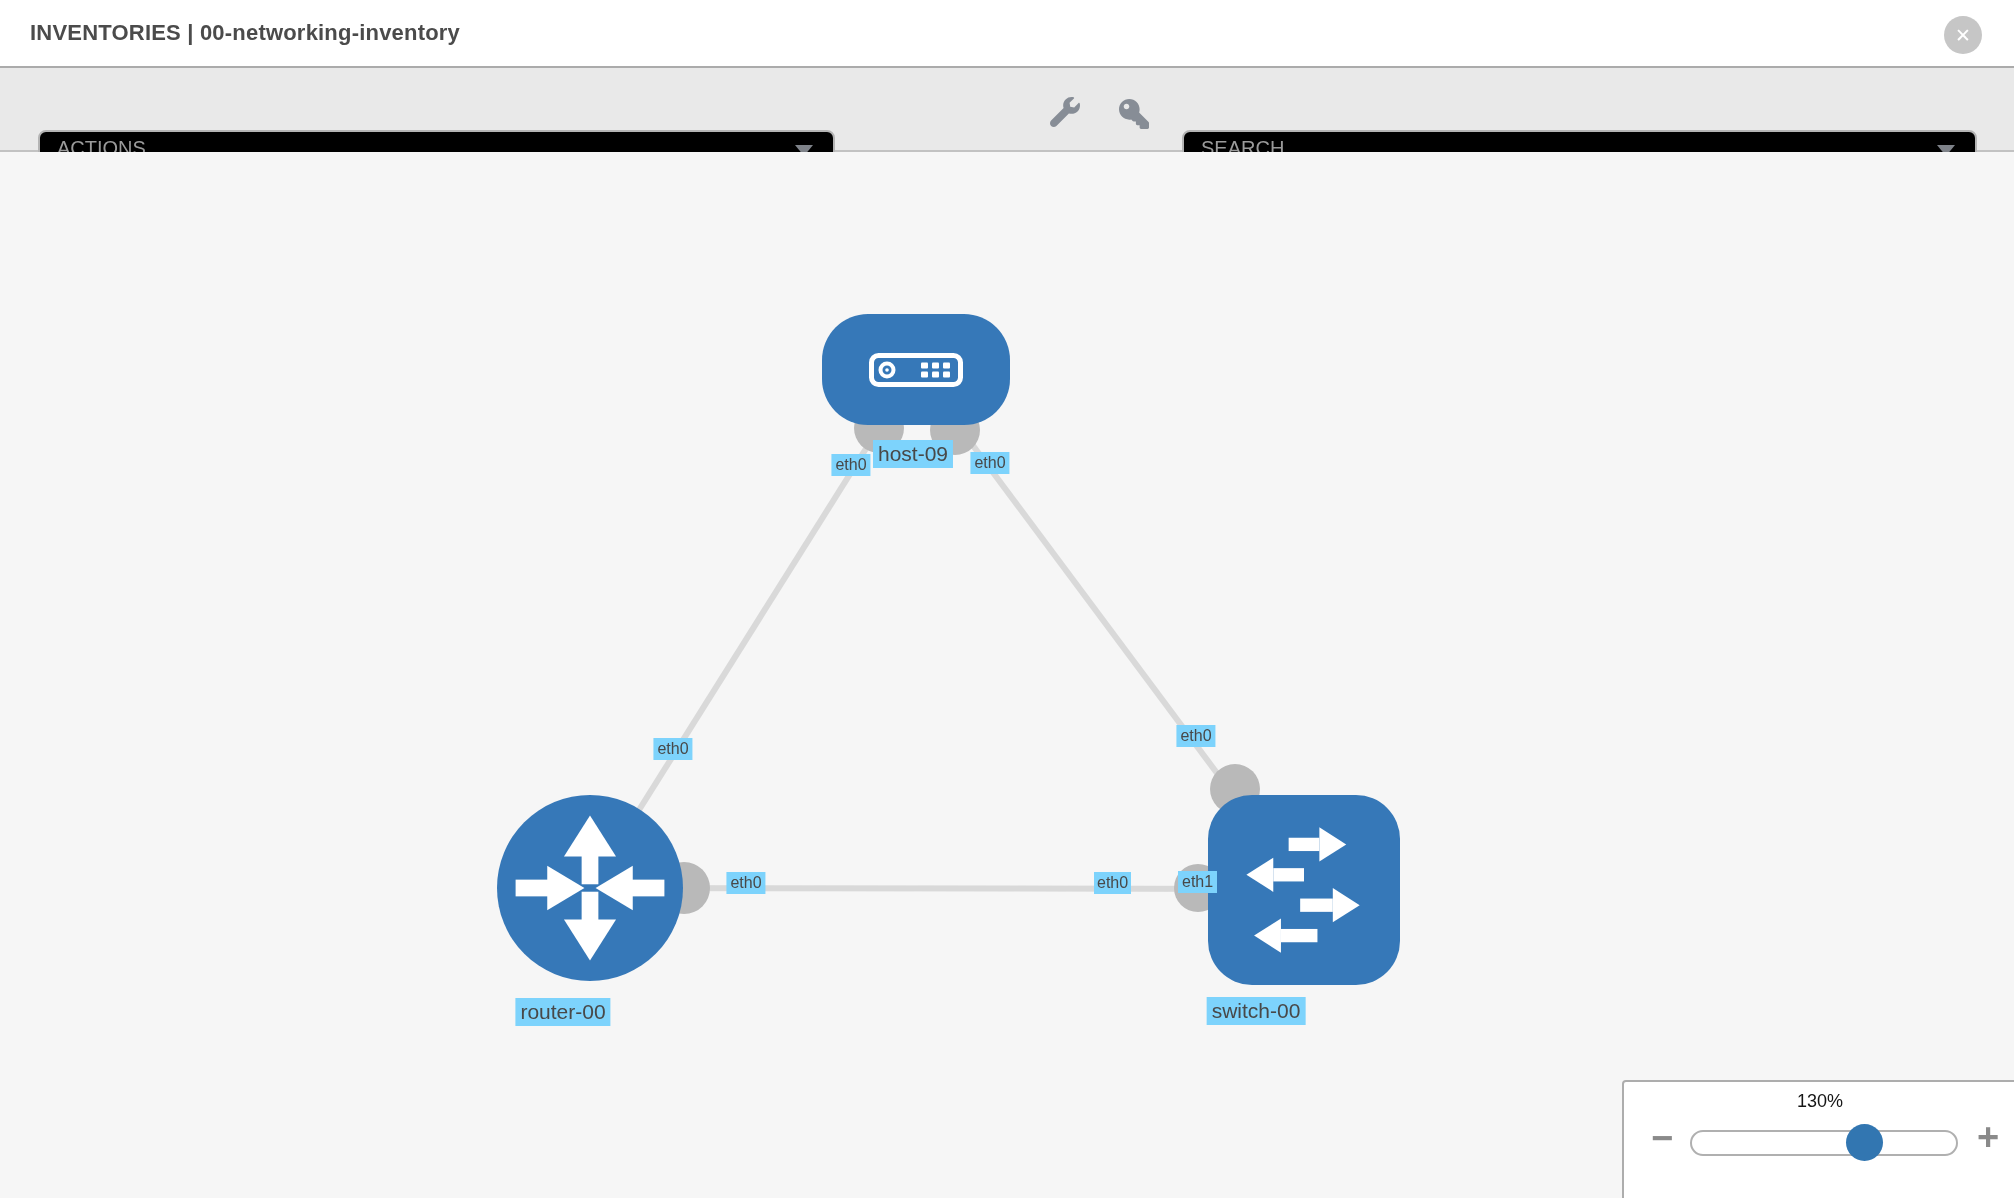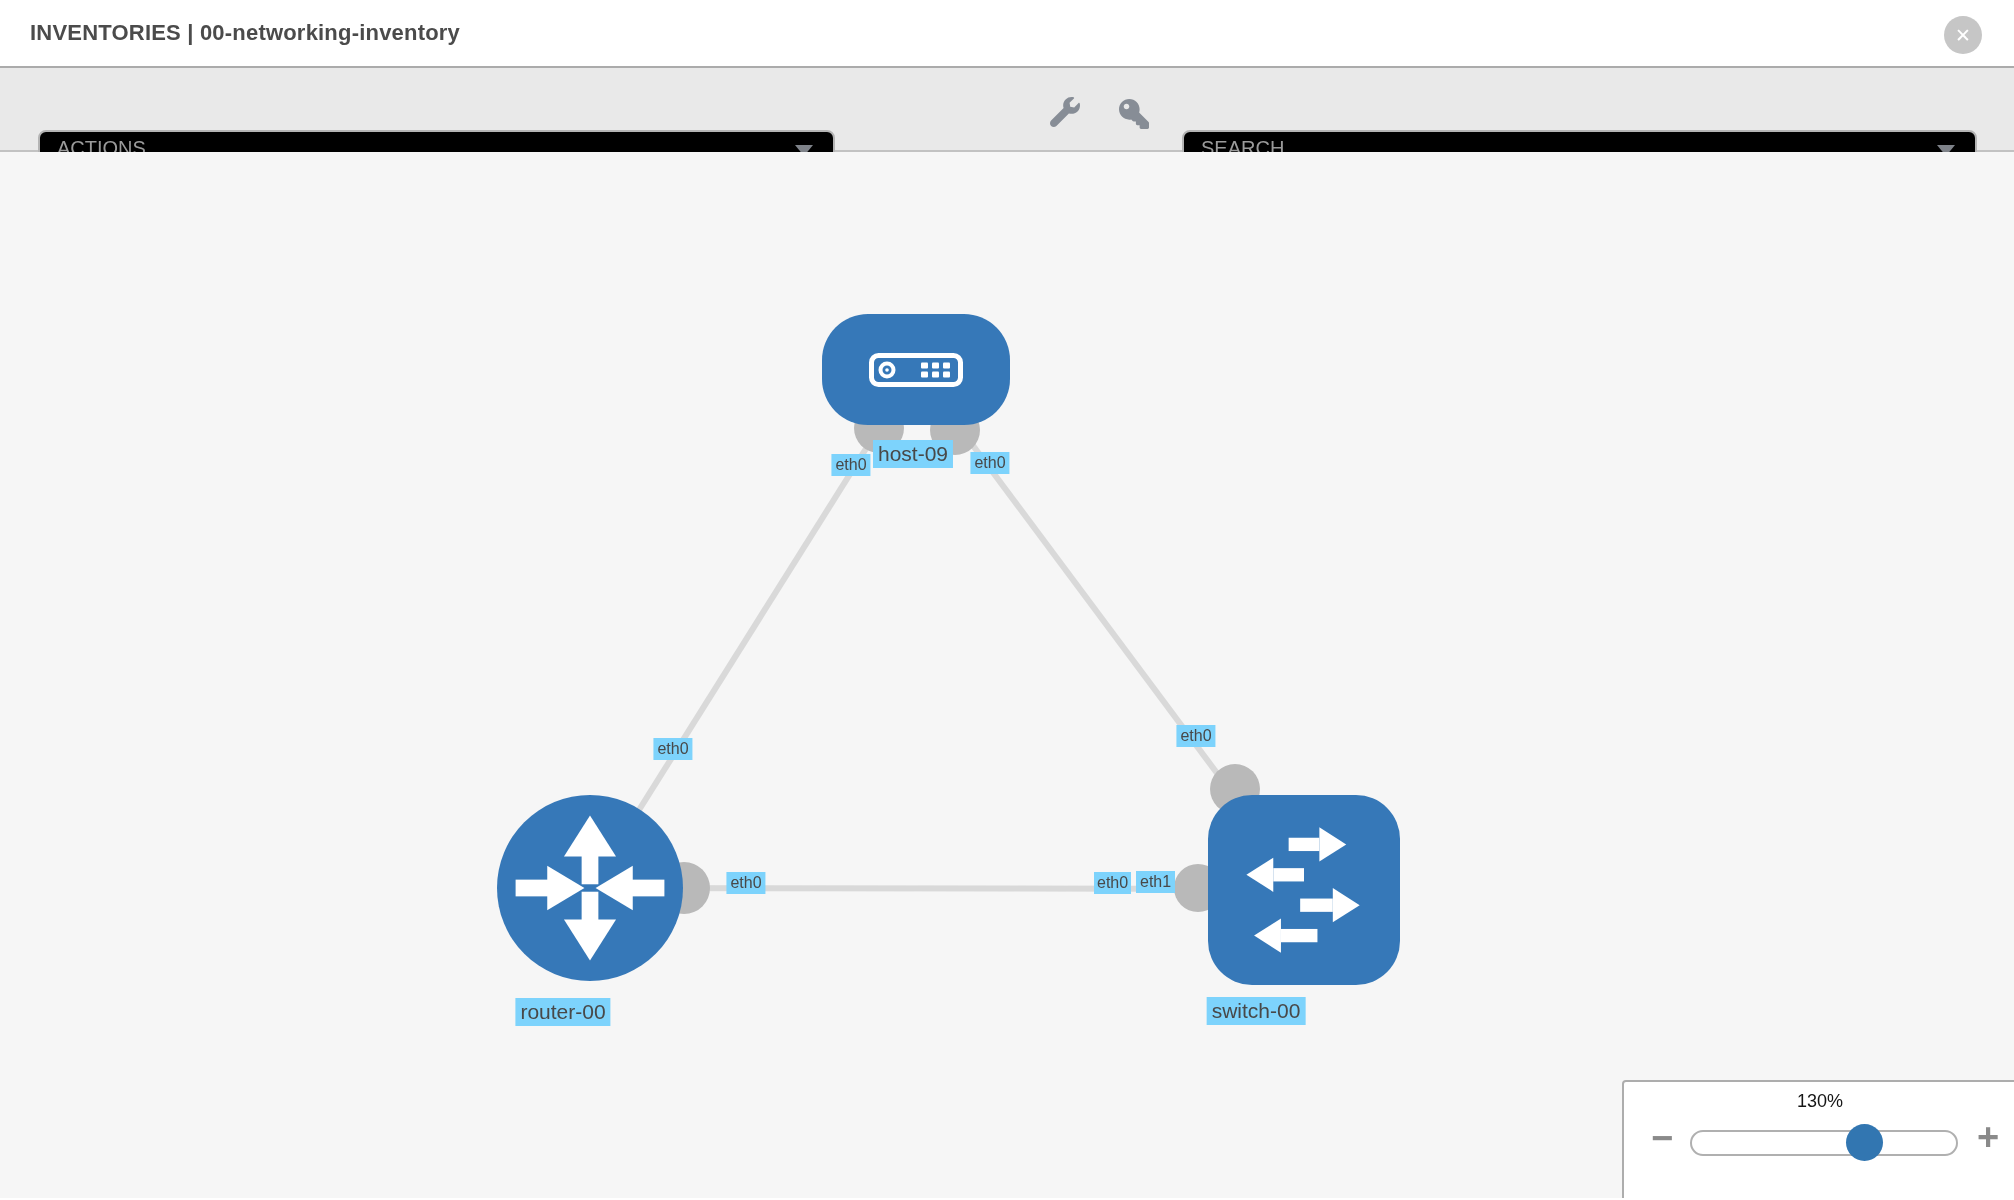--- a/index.html
+++ b/index.html
@@ -43,21 +43,21 @@
   .eth-lbl { font-size:16px; padding:2px 4px; transform:translate(-50%,-50%); }
   .lbl-host    { left:913px;  top:302px; }
   .lbl-router  { left:563px;  top:860px; }
   .lbl-switch  { left:1256px; top:859px; }
   .eth-hr-h { left:851px;  top:313px; }
   .eth-hr-r { left:673px;  top:597px; }
   .eth-hs-h { left:990px;  top:311px; }
   .eth-hs-s { left:1196px; top:584px; }
   .eth-rs-r { left:746px;  top:731px; }
   .eth-rs-s-under { left:1094px; top:720px; transform:none; z-index:3; font-size:16px; padding:2px 3px; }
-  .eth-rs-s { left:1136px; top:719px; transform:none; z-index:4; font-size:16px; padding:2px 4px; }
+  .eth-rs-s { left:1178px; top:719px; transform:none; z-index:4; font-size:16px; padding:2px 4px; }
 
   
   .zoom-panel { position:absolute; left:1622px; top:928px; width:400px; height:140px;
                 background:#fff; border:2px solid #adadad; border-radius:4px; }
   .zoom-level { position:absolute; left:0; top:9px; width:392px; text-align:center;
                 font-size:18px; color:#151515; }
   .zoom-btn { position:absolute; width:40px; text-align:center; font-size:38px; font-weight:bold;
               color:#8a8a8a; line-height:40px; cursor:pointer; user-select:none; }
   .zoom-minus { left:18px; top:36px; }
   .zoom-plus { left:344px; top:35px; }

